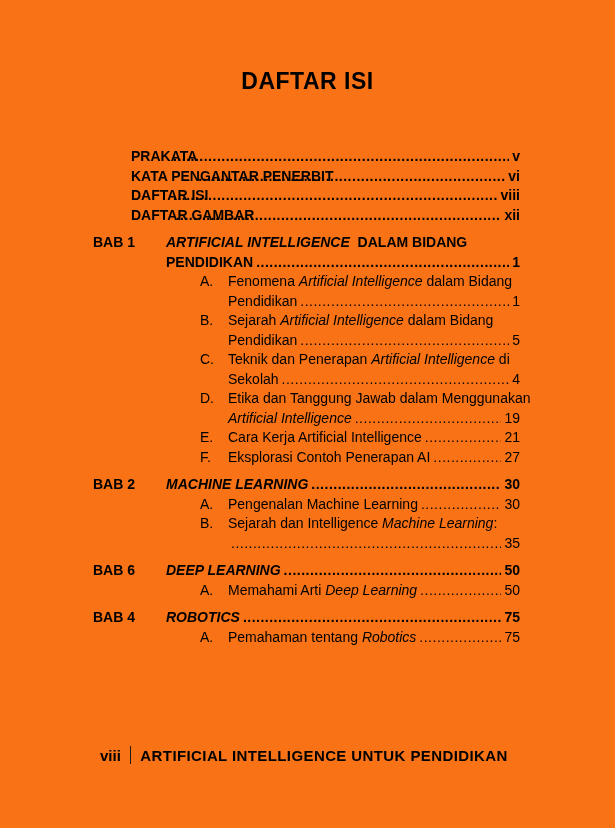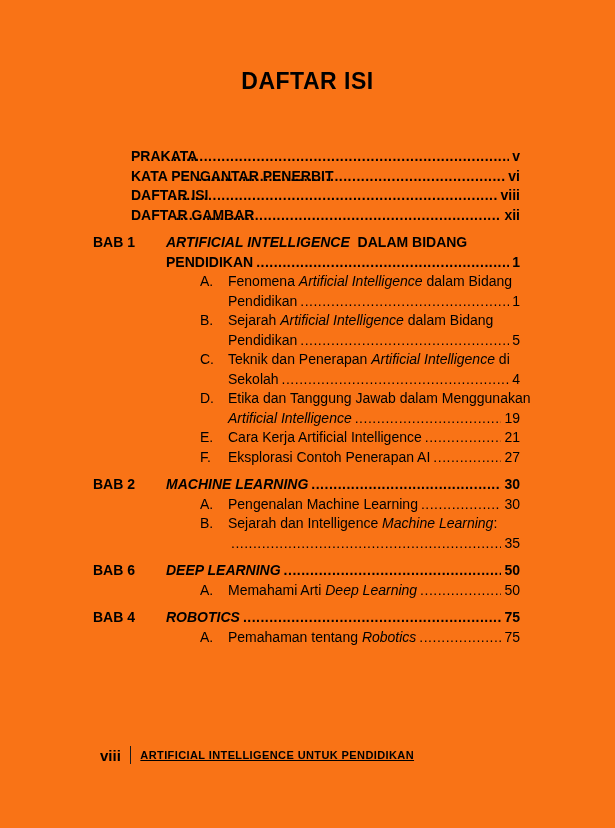--- a/index.html
+++ b/index.html
@@ -50,21 +50,21 @@
   .ilines { flex: 1; min-width: 0; }
   .footer {
     position: absolute;
     left: 100px;
     top: 746px;
     display: flex;
     align-items: center;
   }
   .footer .pgnum { font-size: 15px; font-weight: bold; }
   .footer .sep { width: 1.5px; height: 18px; background: #1a1a1a; margin: 0 9px; }
-  .footer .booktitle { font-size: 11px; font-weight: 600; letter-spacing: 0.4px; text-decoration: underline; }
+  .footer .booktitle { font-size: 15px; font-weight: 600; letter-spacing: 0.4px; }
 </style>
 </head>
 <body>
 
 <div class="page">
   <h1 class="doc-title">DAFTAR ISI</h1>
 
   <div class="toc">
     <div>
         <div class="line fm">

